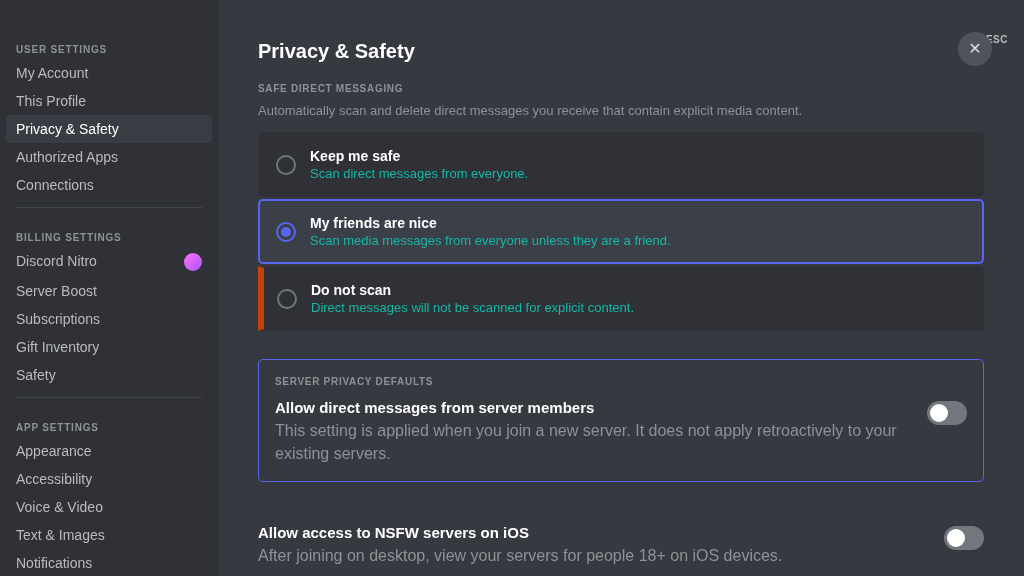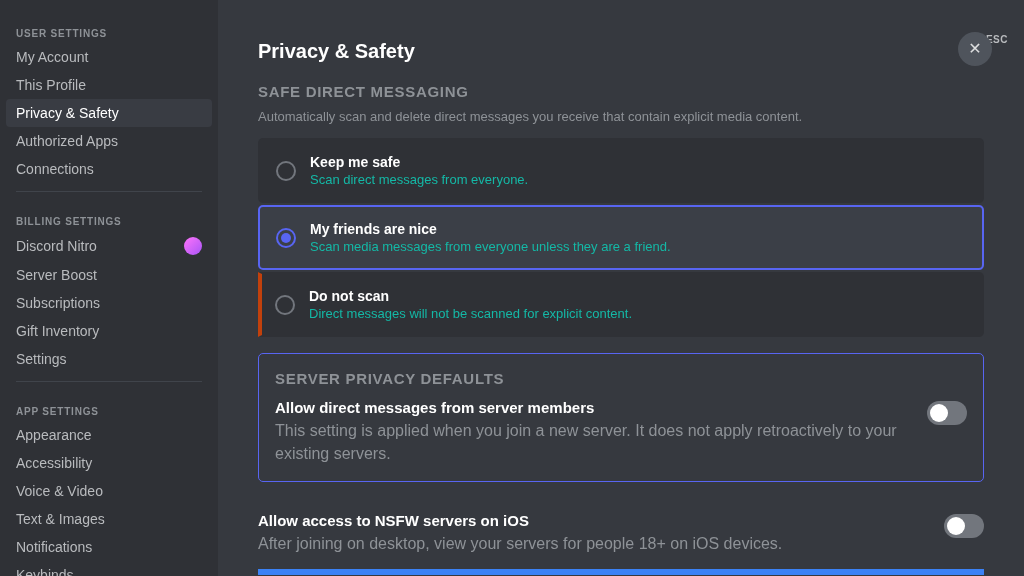--- a/index.html
+++ b/index.html
@@ -13,40 +13,39 @@
       display: flex;
     }
 
     
     .sidebar {
       width: 218px;
       min-width: 218px;
       background: #2f3136;
       height: 576px;
       overflow-y: auto;
-      padding: 12px 6px 20px 6px;
+      padding: 28px 6px 20px 6px;
       scrollbar-width: thin;
       scrollbar-color: #202225 transparent;
     }
     .sidebar::-webkit-scrollbar { width: 4px; }
     .sidebar::-webkit-scrollbar-track { background: transparent; }
     .sidebar::-webkit-scrollbar-thumb { background: #202225; border-radius: 2px; }
 
     .sidebar-section-label {
       font-size: 10px;
       font-weight: 700;
       color: #8e9297;
       text-transform: uppercase;
       letter-spacing: 0.8px;
       padding: 16px 10px 4px 10px;
     }
 
     .sidebar-item {
       display: flex;
-      align-items: center;
       padding: 6px 10px;
       border-radius: 4px;
       cursor: pointer;
       font-size: 14px;
       color: #b9bbbe;
       position: relative;
       user-select: none;
     }
     .sidebar-item.active {
       background: #393c43;
@@ -111,21 +110,21 @@
       color: #b9bbbe;
       font-size: 10px;
       margin-top: 18px;
       text-align: center;
       font-weight: 600;
       letter-spacing: 0.5px;
     }
 
     
     .section-label {
-      font-size: 15px;
+      font-size: 10px;
       font-weight: 700;
       text-transform: uppercase;
       letter-spacing: 0.7px;
       color: #8e9297;
       margin-bottom: 8px;
     }
 
     .section-desc {
       font-size: 13px;
       color: #8e9297;
@@ -178,21 +177,21 @@
       font-size: 13px;
       color: #14b8a6;
       margin-top: 2px;
     }
 
     
     .privacy-box {
       border: 1px solid #5865f2;
       border-radius: 5px;
       padding: 16px 16px;
-      margin: 16px 0;
+      margin: 28px 0;
     }
     .privacy-box .section-label {
       margin-bottom: 12px;
     }
 
     .toggle-row {
       display: flex;
       align-items: flex-start;
       justify-content: space-between;
       gap: 24px;
@@ -285,21 +284,21 @@
   <div class="sidebar-item">
     <span>Server Boost</span>
   </div>
   <div class="sidebar-item">
     <span>Subscriptions</span>
   </div>
   <div class="sidebar-item">
     <span>Gift Inventory</span>
   </div>
   <div class="sidebar-item">
-    <span>Settings</span>
+    <span>Safety</span>
   </div>
 
   <div class="sidebar-divider"></div>
 
   <div class="sidebar-section-label">App Settings</div>
 
   <div class="sidebar-item">
     <span>Appearance</span>
   </div>
   <div class="sidebar-item">
@@ -346,21 +345,21 @@
   <div class="radio-card selected">
     <div class="radio-outer selected">
       <div class="radio-inner"></div>
     </div>
     <div class="radio-card-text">
       <div class="radio-title">My friends are nice</div>
       <div class="radio-desc">Scan media messages from everyone unless they are a friend.</div>
     </div>
   </div>
 
-  <div class="radio-card" style="border-left: 4px solid #c2410c; border-radius: 0 5px 5px 0; padding-left: 13px;">
+  <div class="radio-card" style="border-left: 6px solid #c2410c; border-radius: 0 5px 5px 0; padding-left: 13px;">
     <div class="radio-outer">
     </div>
     <div class="radio-card-text">
       <div class="radio-title">Do not scan</div>
       <div class="radio-desc">Direct messages will not be scanned for explicit content.</div>
     </div>
   </div>
 
   <div class="privacy-box">
     <div class="section-label">Server Privacy Defaults</div>

